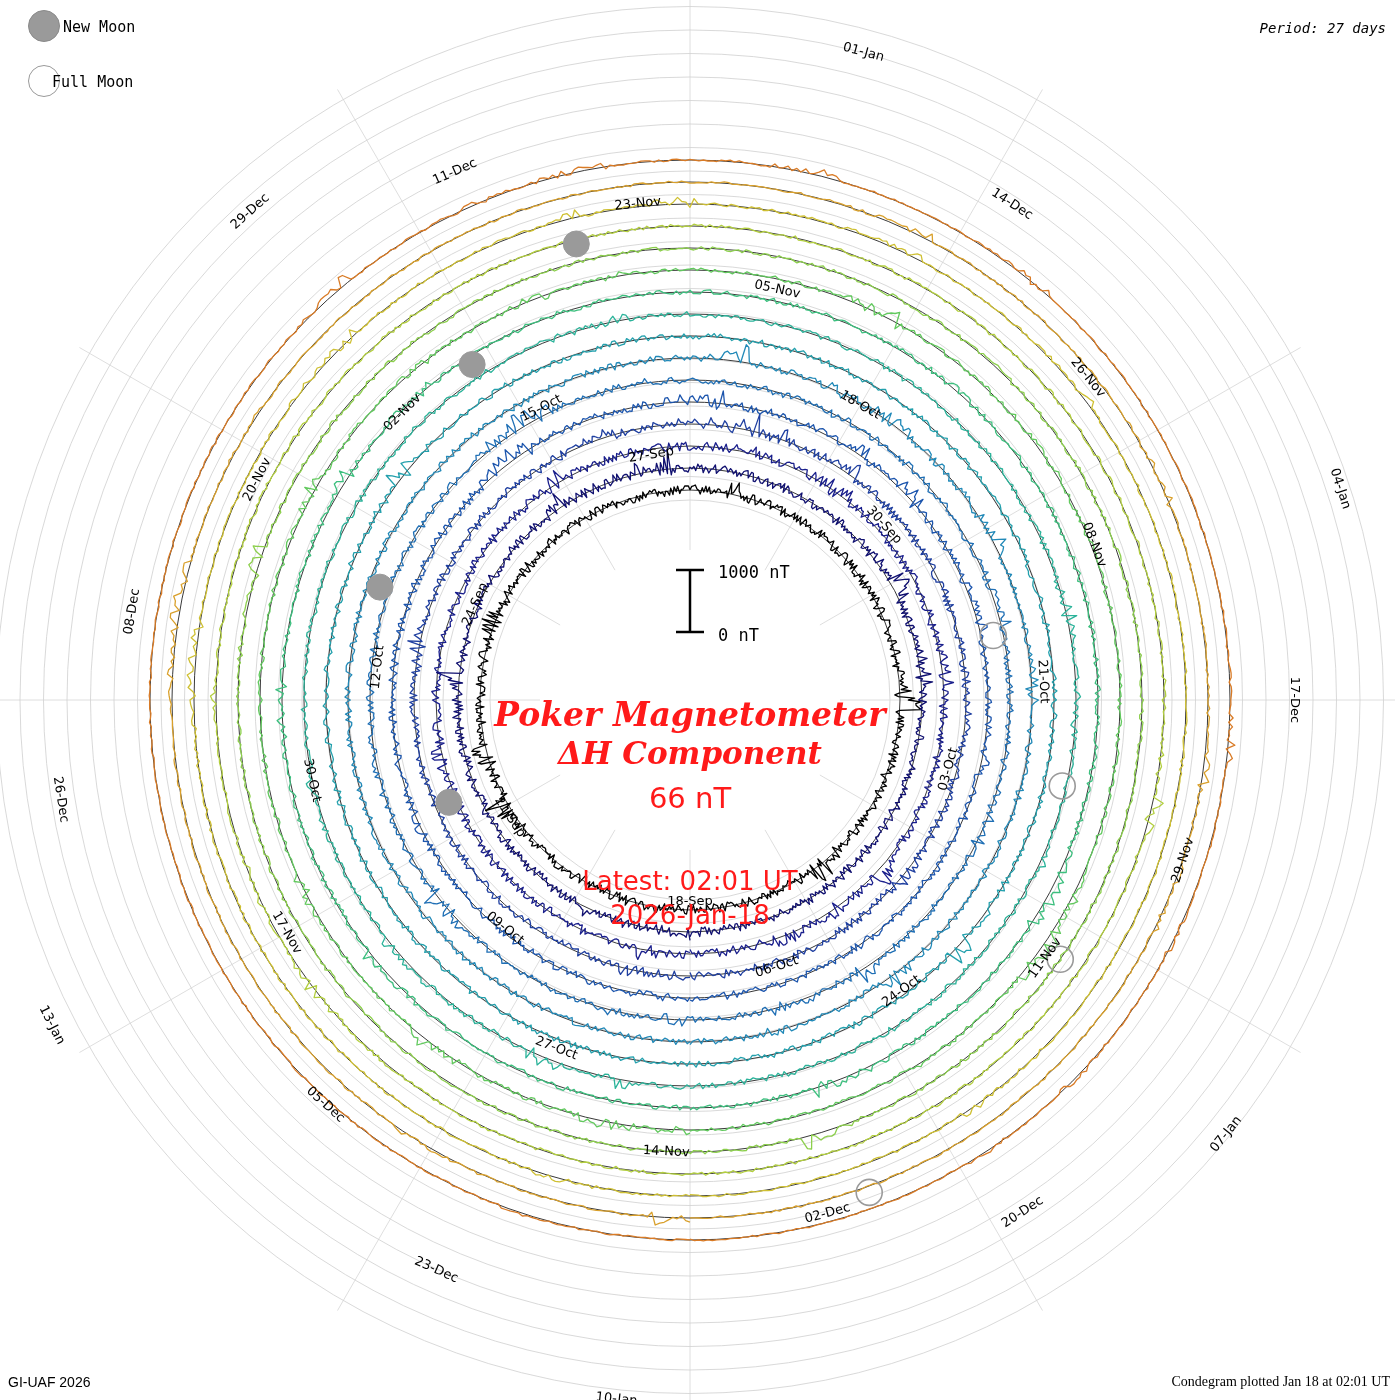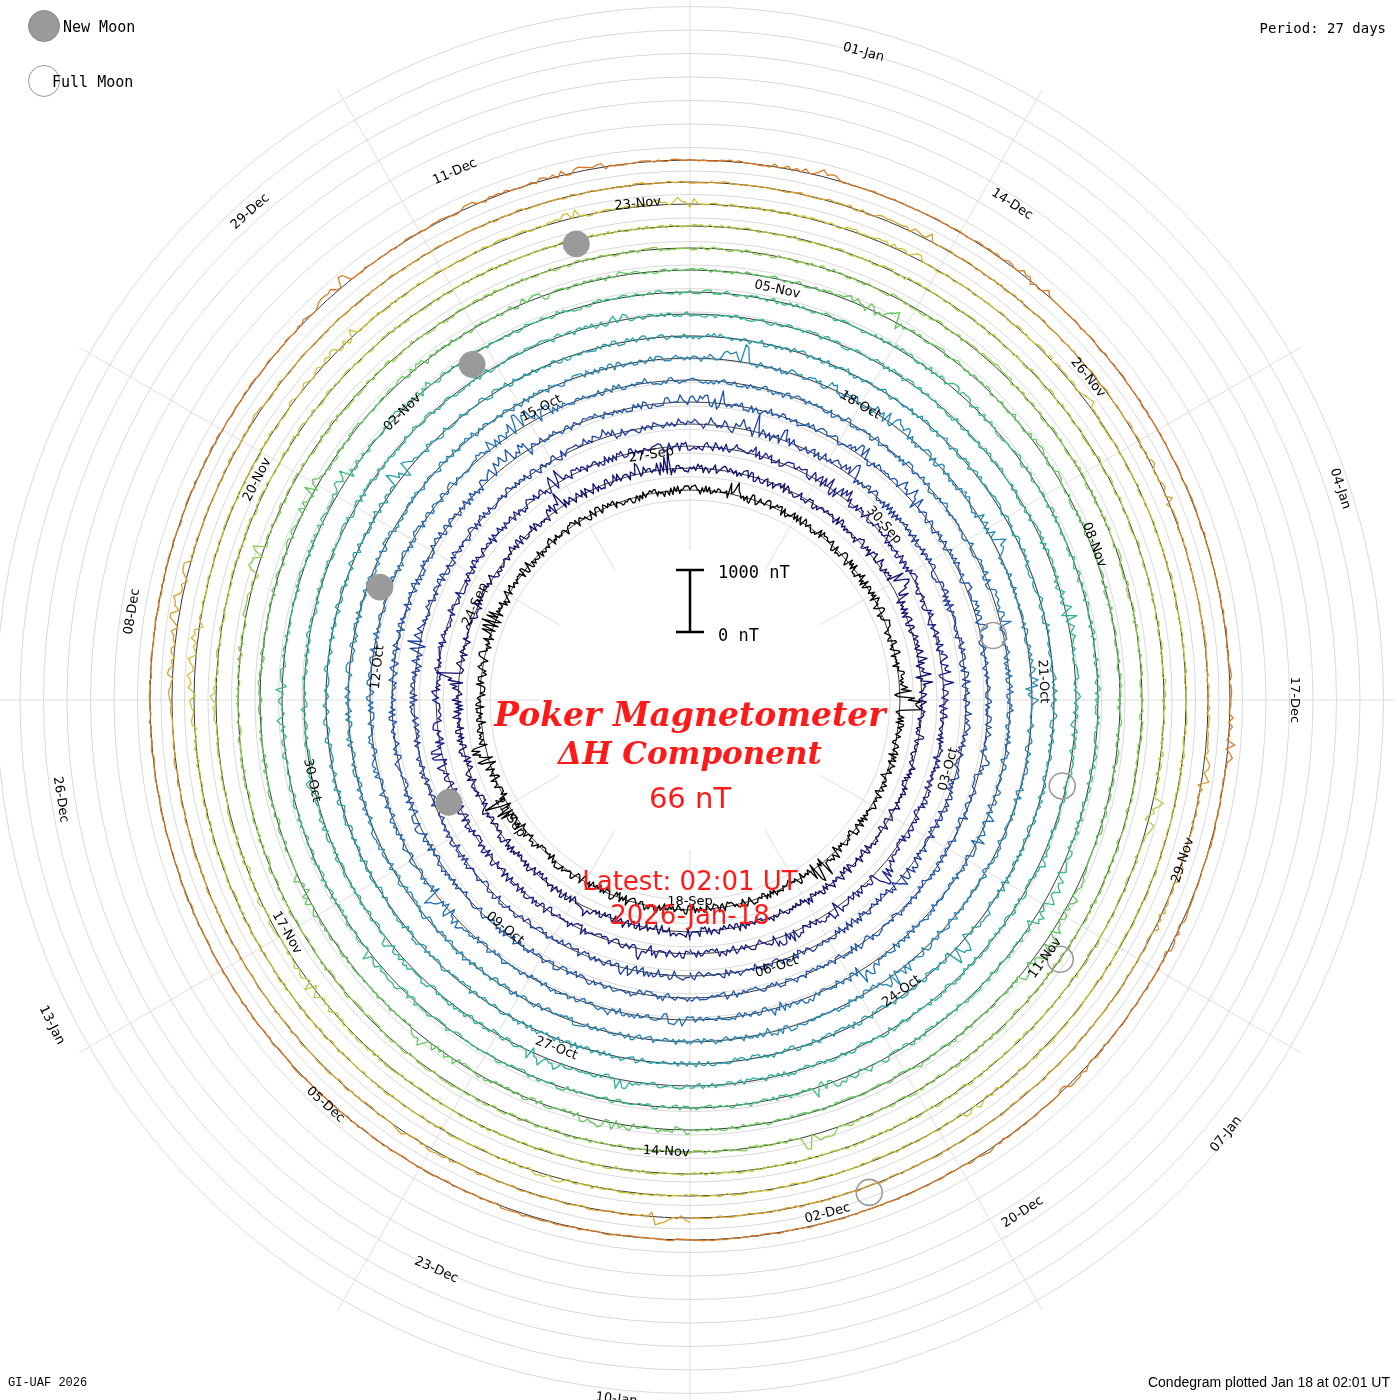--- a/index.html
+++ b/index.html
@@ -35,34 +35,35 @@
   }
   #legend-new-moon-label { left: 56px; top: 18px; margin-left: 7px; }
   #legend-full-moon-label { left: 52px; top: 73px; }
   #period-label {
     position: absolute;
     right: 14px;
     top: 20px;
     font-family: "DejaVu Sans Mono", monospace;
     font-size: 14px;
     color: #000;
+    font-style: italic;
   }
   #footer-left {
     position: absolute;
     left: 8px;
     bottom: 10px;
-    font-family: Liberation Mono, monospace;
-    font-size: 12px;
+    font-family: Liberation Sans, sans-serif;
+    font-size: 14px;
     color: #000;
   }
   #footer-right {
     position: absolute;
     right: 10px;
     bottom: 10px;
-    font-family: Liberation Sans, sans-serif;
+    font-family: Liberation Serif, serif;
     font-size: 14px;
     color: #000;
   }
   .moon-swatch {
     position: absolute;
     border-radius: 50%;
   }
   #legend-new-moon-swatch {
     left: 28px; top: 10px;
     width: 30px; height: 30px;

